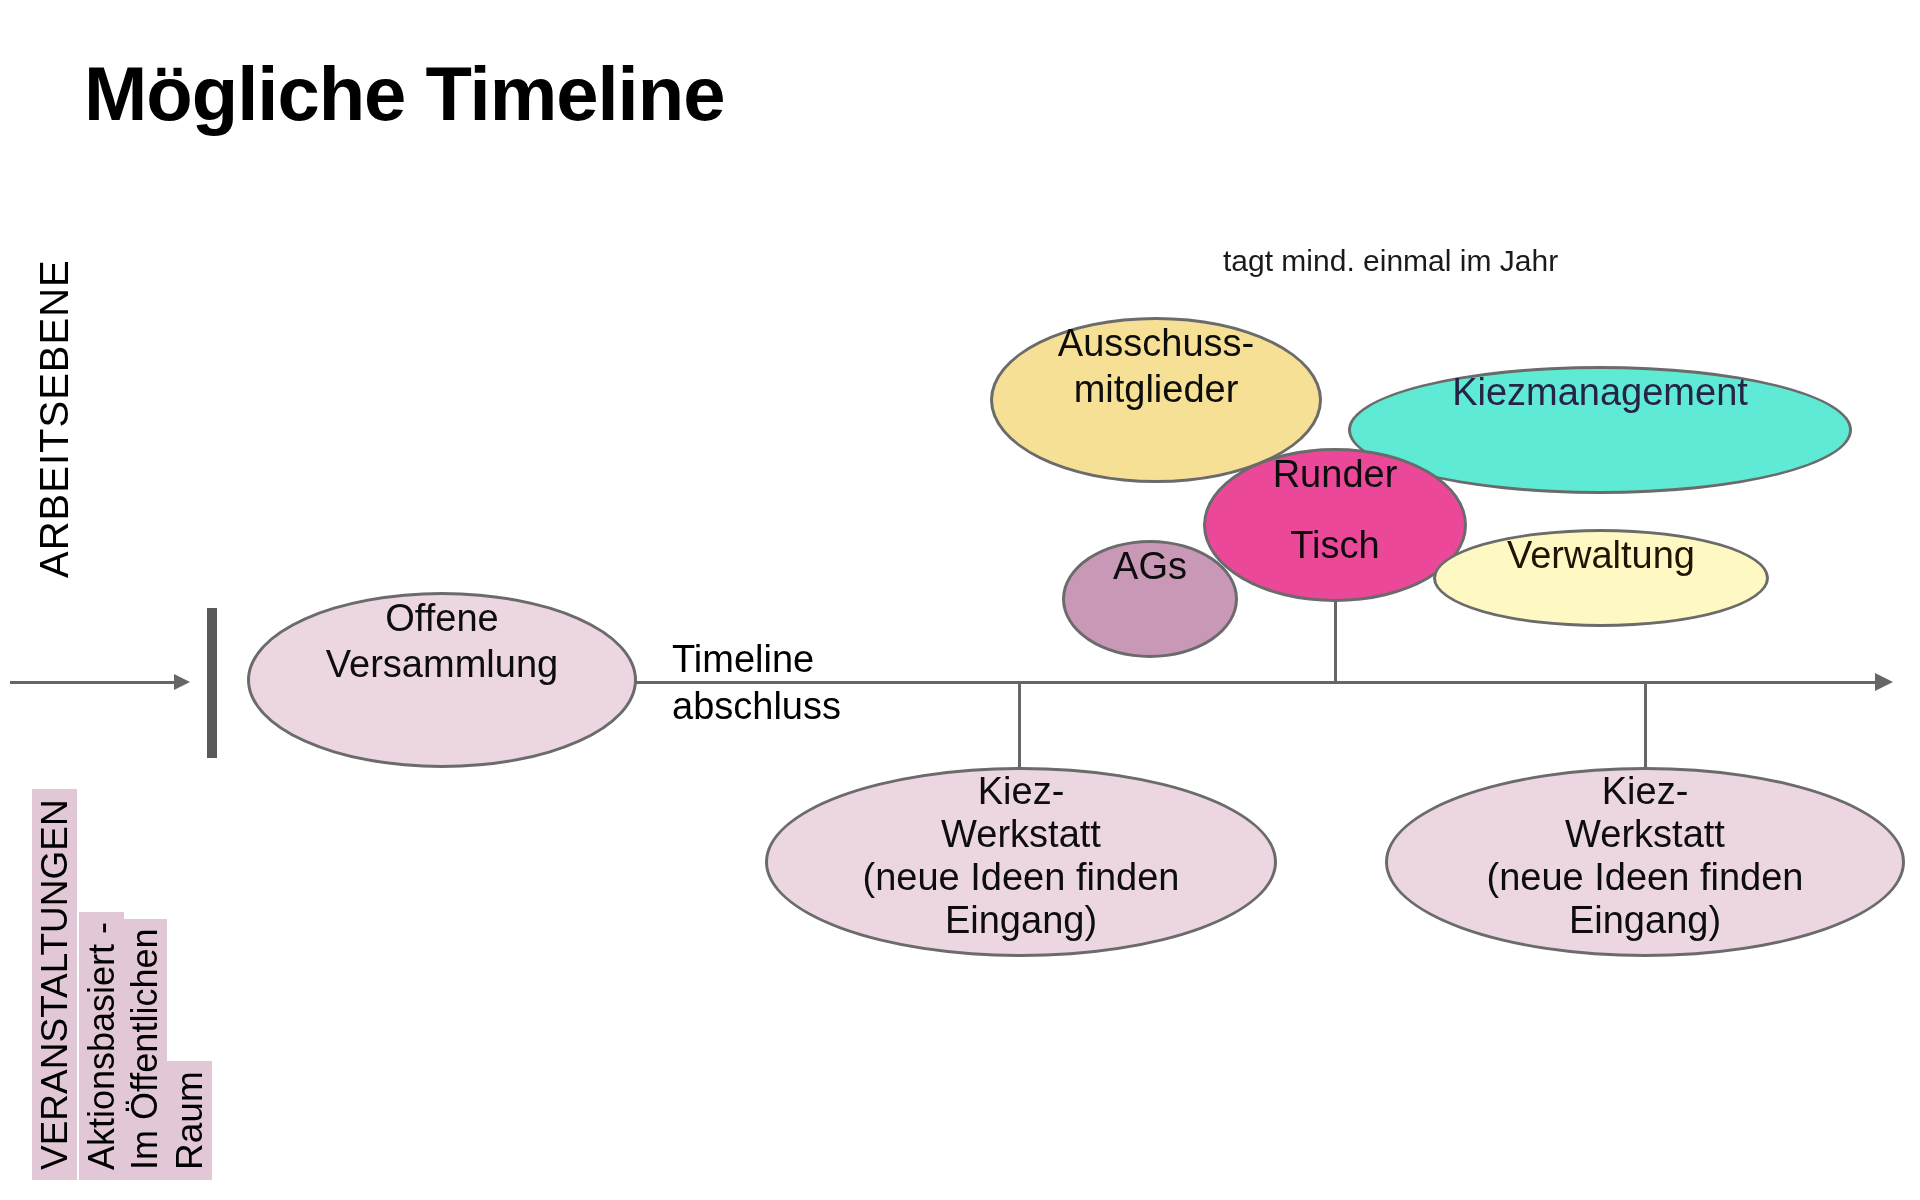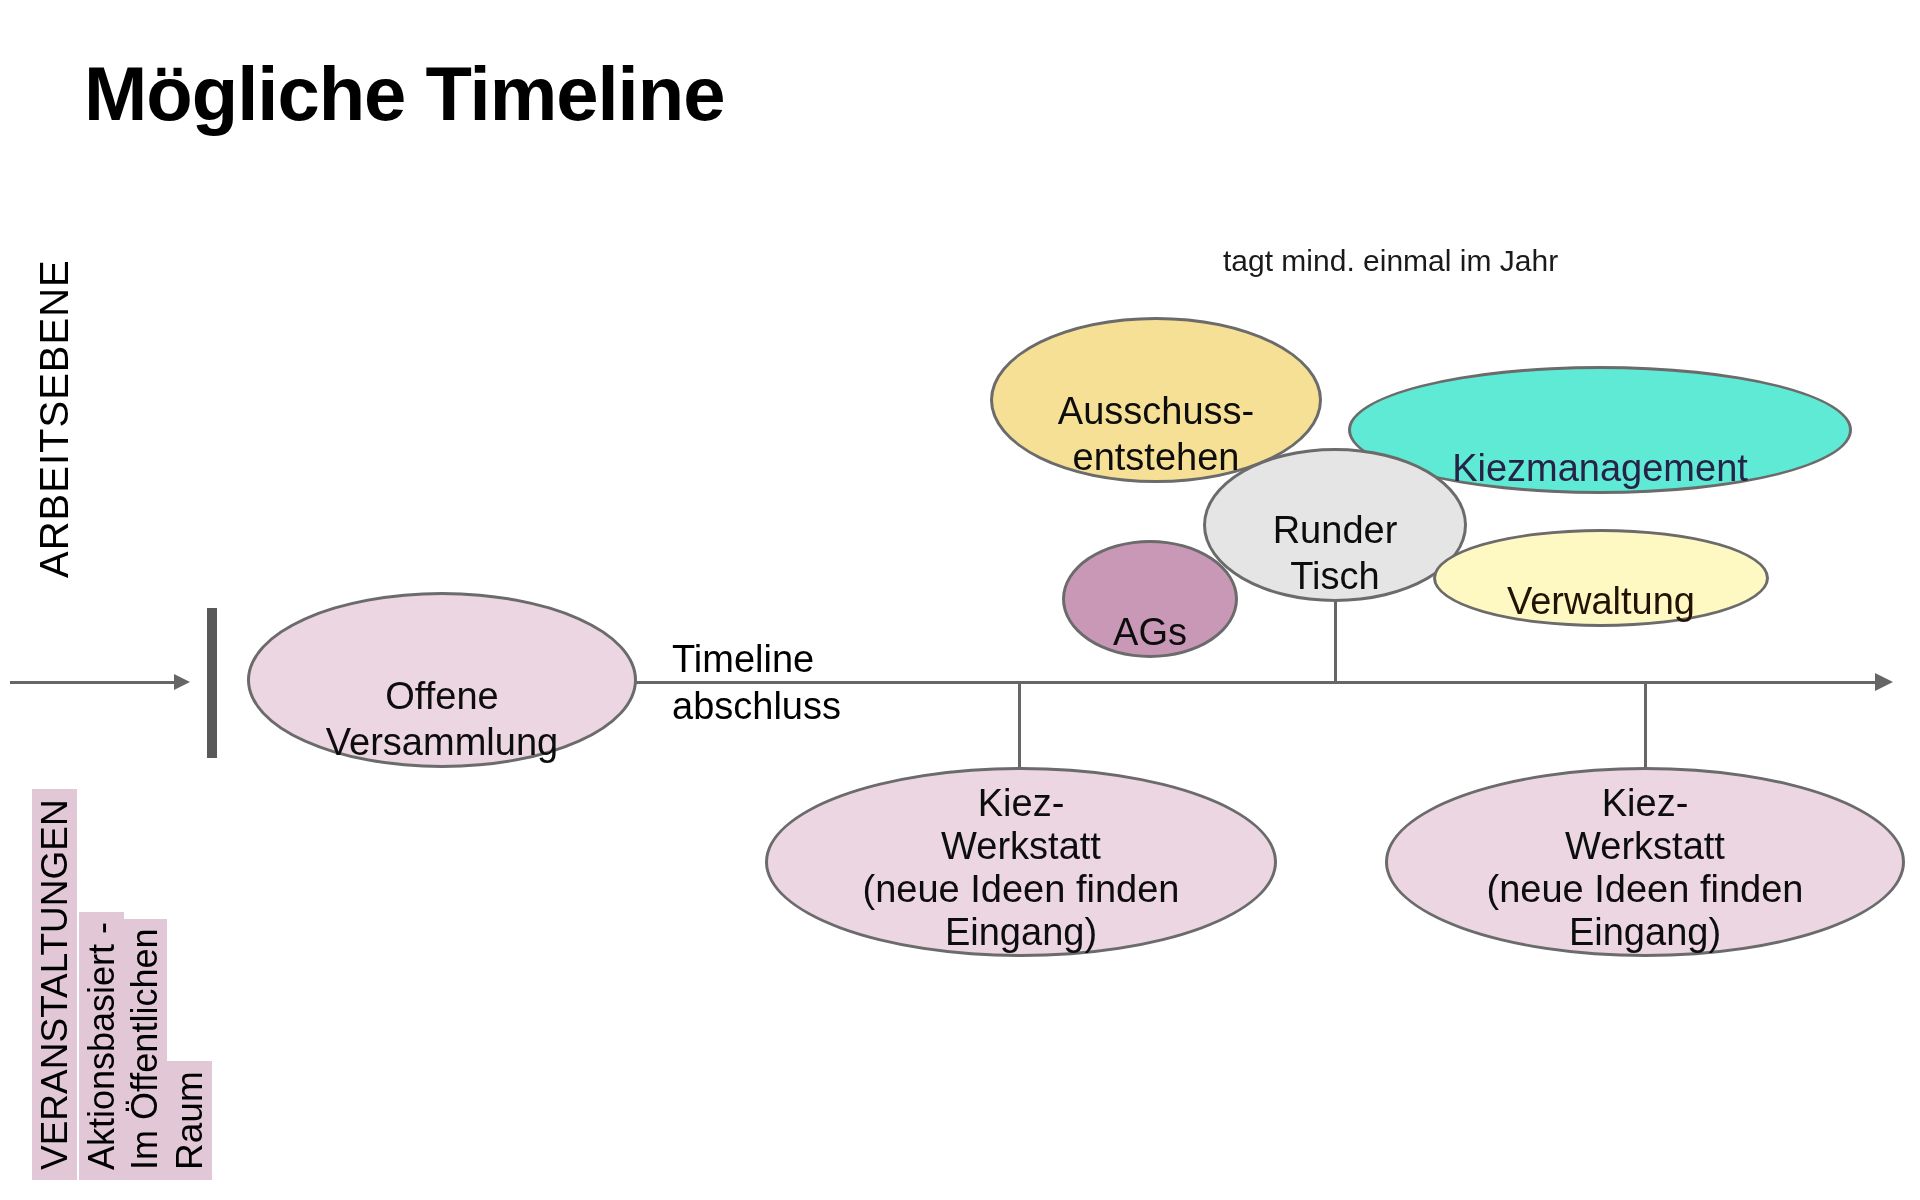--- a/index.html
+++ b/index.html
@@ -16,26 +16,26 @@
   .vlabel{position:absolute;transform:rotate(-90deg);transform-origin:0 0;white-space:nowrap;}
   #arbeitsebene{left:32px;top:578px;font-size:40px;line-height:44px;letter-spacing:1px;color:#000;}
   .event-label{top:1180px;line-height:45px;color:#000;background:#E2C8D6;padding:0 10px;}
   #vlabel-veranstaltungen{left:32px;font-size:37px;}
   #vlabel-aktionsbasiert{left:79px;font-size:36px;}
   #vlabel-oeffentlichen{left:122px;font-size:36px;}
   #vlabel-raum{left:167px;font-size:37px;}
   
   .ellipse{
     position:absolute;border:3px solid #6B6B6B;border-radius:50%;
-    display:flex;flex-direction:column;align-items:center;justify-content:flex-end;
+    display:flex;flex-direction:column;align-items:center;justify-content:flex-start;
     text-align:center;font-size:38px;line-height:46px;color:#0d0d0d;box-sizing:border-box;
   }
   #node-ausschuss{left:990px;top:317px;width:332px;height:166px;background:#F6E096;}
   #node-kiezmanagement{left:1348px;top:366px;width:504px;height:128px;background:#5eead4;color:#272347;z-index:1;}
-  #node-runder-tisch{left:1203px;top:448px;width:264px;height:154px;background:#e5e5e5;z-index:2;}
+  #node-runder-tisch{left:1203px;top:448px;width:264px;height:154px;background:#ec4899;z-index:2;gap:25px;}
   #node-ags{left:1062px;top:540px;width:176px;height:118px;background:#C998B6;z-index:3;}
   #node-verwaltung{left:1433px;top:529px;width:336px;height:98px;background:#fef9c3;z-index:3;color:#241205;}
   #node-offene{left:247px;top:592px;width:390px;height:176px;background:#EBD6E1;z-index:1;}
   #node-kiez1{left:765px;top:767px;width:512px;height:190px;background:#EBD6E1;z-index:1;line-height:43px;}
   #node-kiez2{left:1385px;top:767px;width:520px;height:190px;background:#EBD6E1;z-index:1;line-height:43px;}
   
   .hline{position:absolute;height:3px;background:#666;}
   .vline{position:absolute;width:3px;background:#666;}
   #arrow-left-line{left:10px;top:681px;width:166px;}
   #arrow-left-head{position:absolute;left:174px;top:674px;width:0;height:0;
@@ -69,21 +69,21 @@
     <div>Timeline</div>
     <div>abschluss</div>
   </div>
 
   <div id="conn-runder" class="vline"></div>
   <div id="conn-kiez1" class="vline"></div>
   <div id="conn-kiez2" class="vline"></div>
 
   <div id="node-ausschuss" class="ellipse">
     <div>Ausschuss-</div>
-    <div>entstehen</div>
+    <div>mitglieder</div>
   </div>
 
   <div id="node-kiezmanagement" class="ellipse">
     <div>Kiezmanagement</div>
   </div>
 
   <div id="node-runder-tisch" class="ellipse">
     <div>Runder</div>
     <div>Tisch</div>
   </div>

